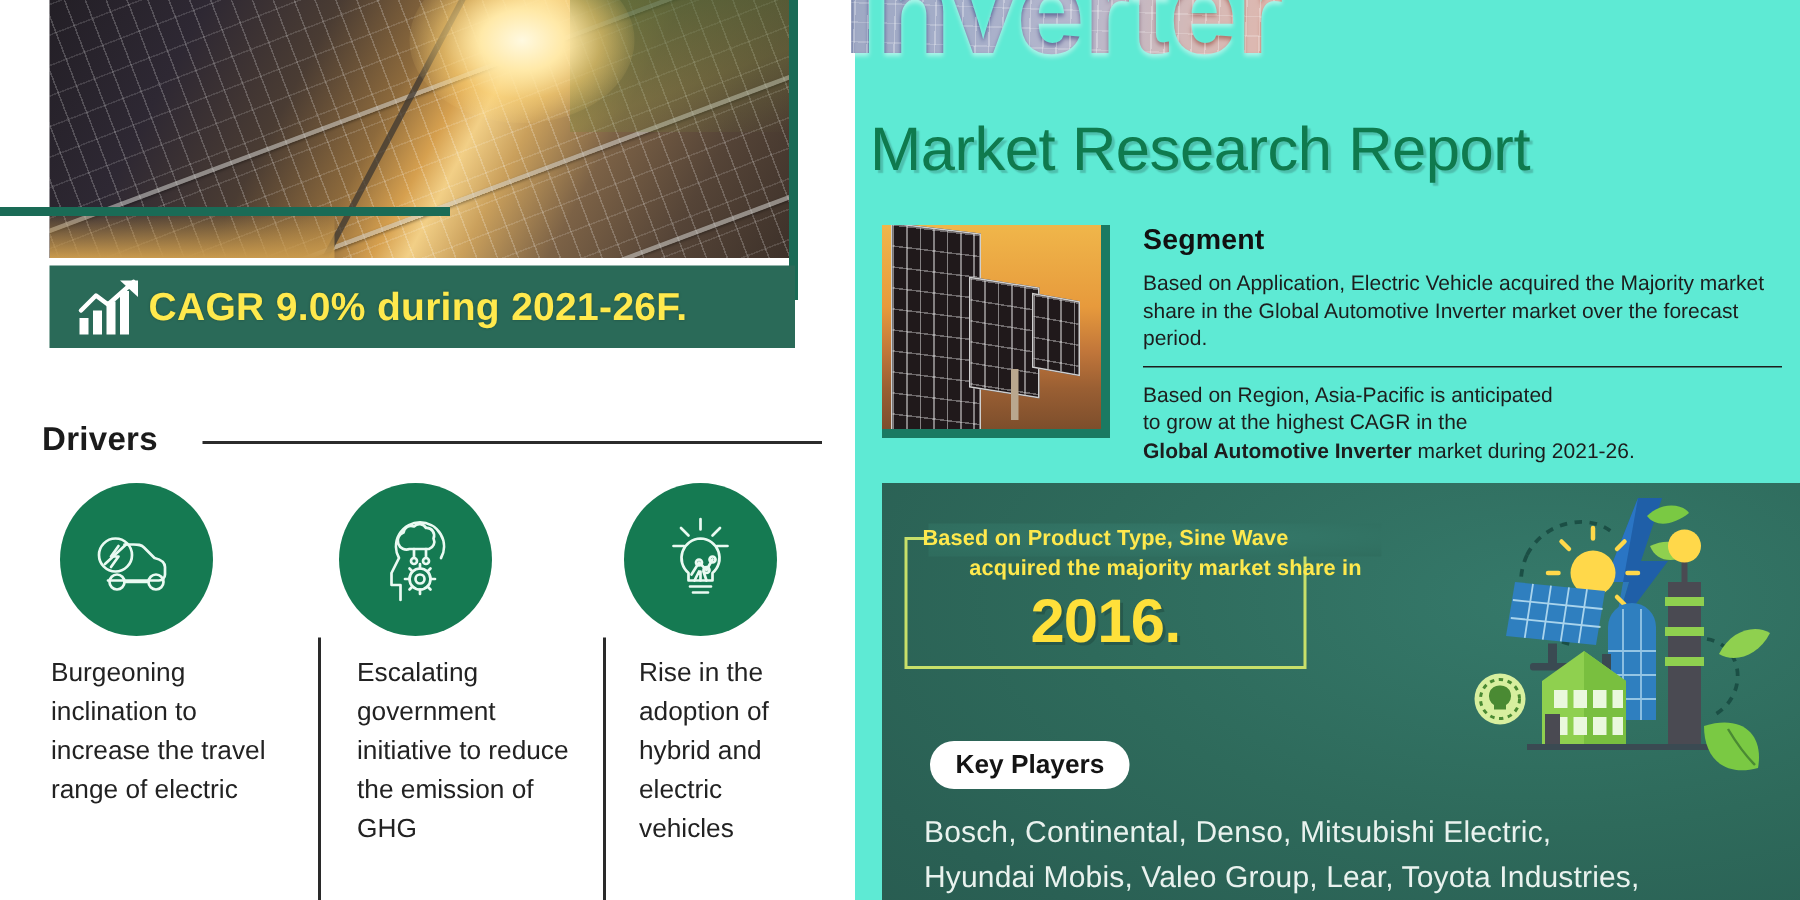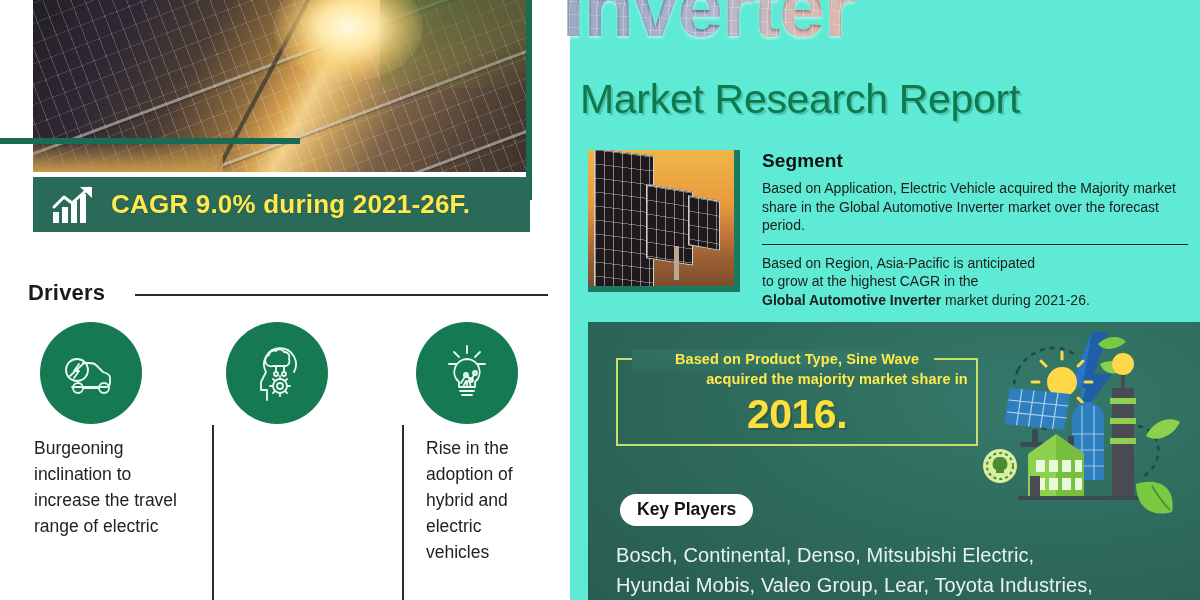--- a/index.html
+++ b/index.html
@@ -50,21 +50,21 @@
     background:linear-gradient(to top,#c99a4d,rgba(201,154,77,0));
   }
 
   
   .rule-h{position:absolute;left:0;top:138px;width:300px;height:6px;background:#1a6b56;}
   .rule-v{position:absolute;left:526px;top:0;width:6px;height:200px;background:#1a6b56;}
 
   
   .cagr-banner{
     position:absolute;left:33px;top:177px;width:497px;height:55px;background:#2a6a58;
-    display:flex;align-items:center;gap:12px;padding-left:18px;box-sizing:border-box;
+    display:flex;align-items:center;padding-left:18px;box-sizing:border-box;
   }
   .cagr-icon{width:48px;height:40px;flex:0 0 auto;}
   .cagr-text{
     font-size:26px;font-weight:bold;color:#ffe94d;letter-spacing:.2px;white-space:nowrap;
     text-shadow:0 0 2px rgba(0,0,0,.25);
   }
 
   
   .drivers-head{position:absolute;left:28px;top:280px;display:flex;align-items:center;width:520px;gap:16px;}
   .drivers-title{font-size:22px;font-weight:bold;color:#1b1b1b;letter-spacing:.2px;}
@@ -138,21 +138,21 @@
 
   
   .teal-panel{
     position:absolute;left:18px;top:322px;width:612px;height:278px;
     background:radial-gradient(120% 130% at 72% 28%,#35796a 0%,#2e6a5b 42%,#2a6054 70%,#27594e 100%);
     overflow:hidden;
   }
 
   
   .product-box{
-    position:absolute;left:28px;top:36px;width:362px;height:88px;box-sizing:border-box;
+    position:absolute;left:15px;top:36px;width:268px;height:88px;box-sizing:border-box;
     border:2px solid #c8e06a;
   }
   .product-box .notch{
     position:absolute;left:14px;top:-11px;width:302px;height:22px;
     background:radial-gradient(120% 130% at 60% 40%,#35796a 0%,#2f6d5e 60%,#2d675a 100%);
   }
   .pb-l1,.pb-l2{
     position:absolute;left:0;width:100%;text-align:center;color:#ffe94d;
     font-size:14.5px;font-weight:bold;line-height:19px;letter-spacing:.1px;
   }
@@ -259,20 +259,21 @@
         </svg>
       </div>
     </div>
 
     <div class="driver-cols">
       <div class="dcol d1">
         <p>Burgeoning inclination to increase the travel range of electric</p>
         <div class="divider"></div>
       </div>
       <div class="dcol d2">
+        <p>Escalating government initiative to reduce the emission of GHG</p>
         <div class="divider"></div>
       </div>
       <div class="dcol d3">
         <p>Rise in the adoption of hybrid and electric vehicles</p>
       </div>
     </div>
   </div>
 
   <div class="right-col">
 

